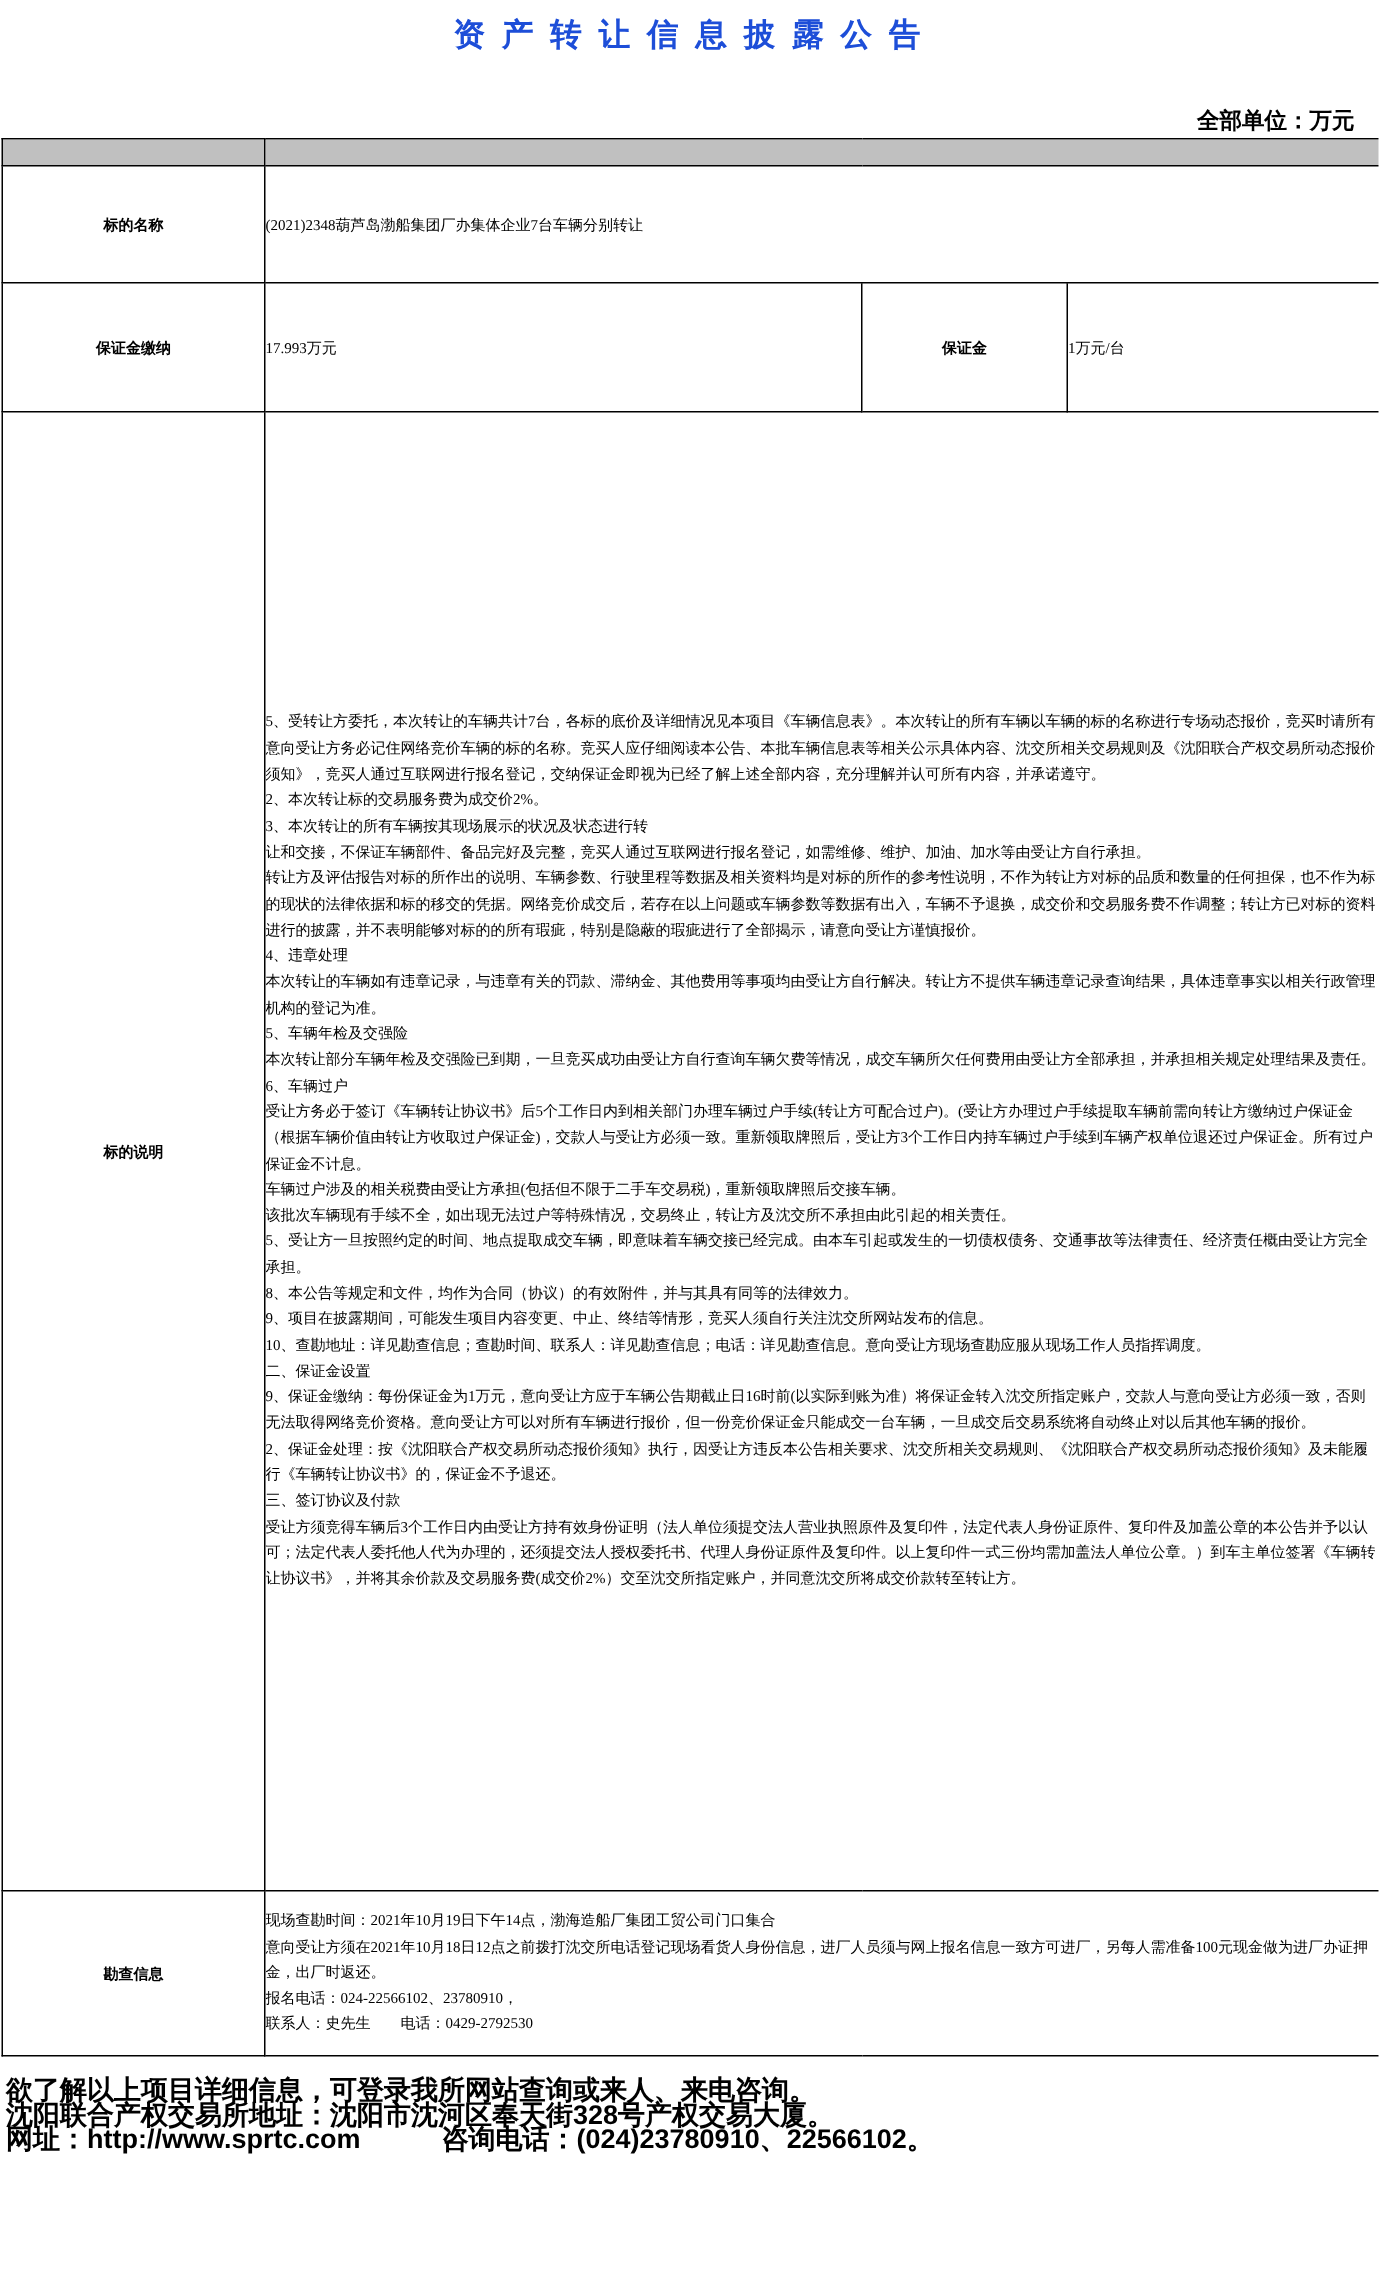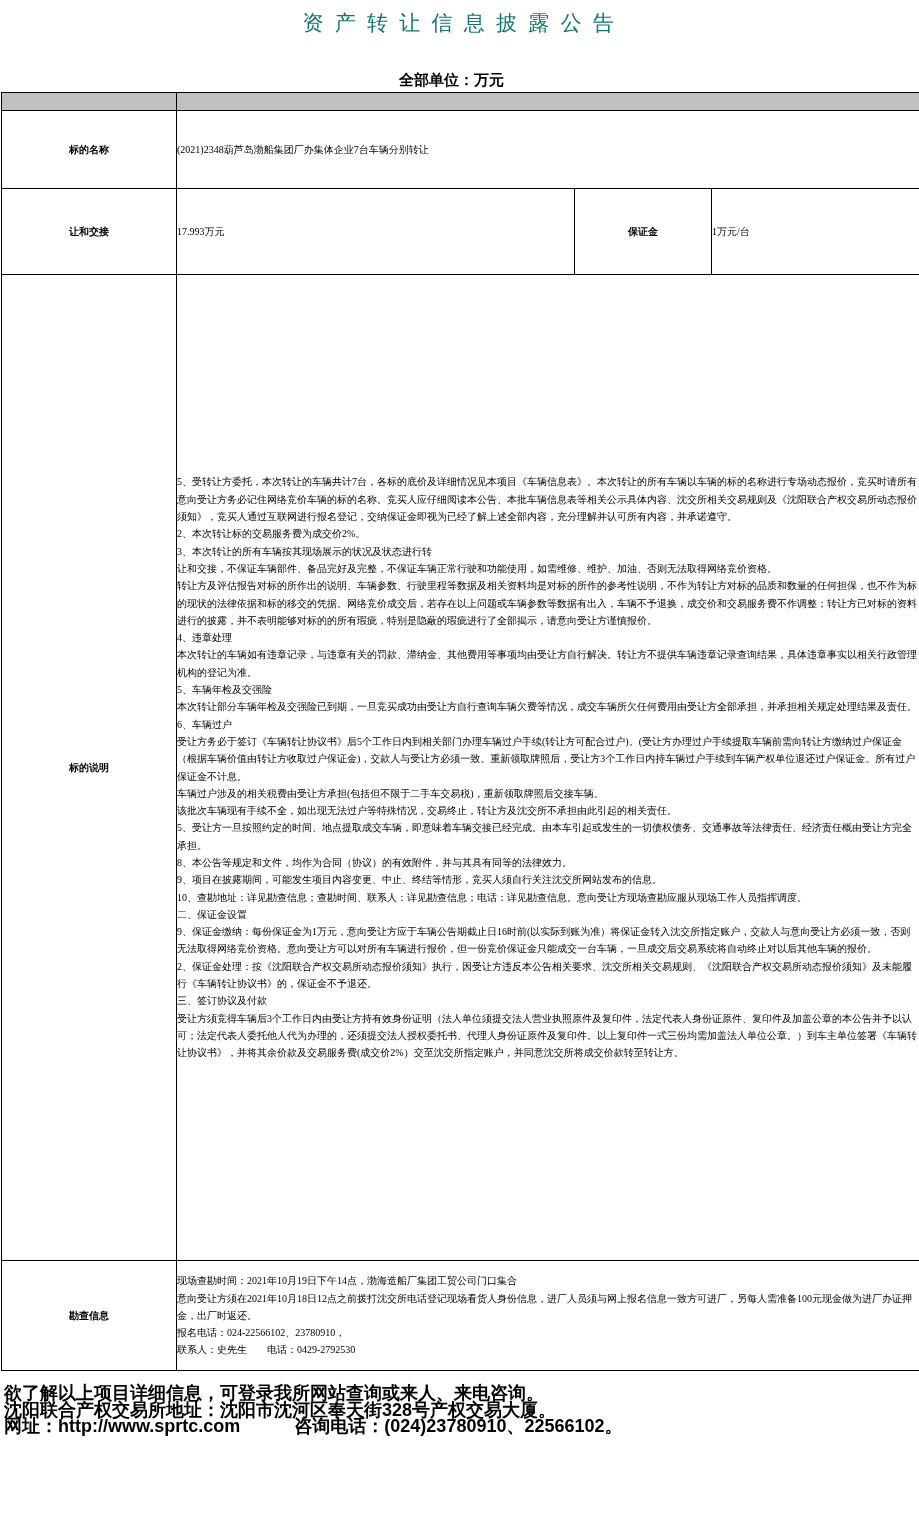--- a/index.html
+++ b/index.html
@@ -2,25 +2,25 @@
 <html><head>
 <meta charset="utf-8">
 <style>
   html,body{margin:0;padding:0;}
   body{
     width:919px;height:1527px;background:#ffffff;position:relative;
     font-family:"Liberation Serif","DejaVu Serif",serif;color:#000;
   }
   .sans{font-family:"Liberation Sans","DejaVu Sans",sans-serif;}
   .page-title{
-    margin:9px 0 0 0;text-align:center;font-size:21px;font-weight:normal;
-    letter-spacing:3px;color:#0f766e;
+    margin:9px 0 0 0;text-align:center;font-size:21px;font-weight:bold;
+    letter-spacing:3px;color:#1d4ed8;
   }
   .unit-note{
-    margin-top:34px;margin-bottom:2px;text-align:center;padding-right:16px;
+    margin-top:34px;margin-bottom:2px;text-align:right;padding-right:16px;
     font-weight:bold;font-size:15px;
   }
   table.announcement{
     width:917px;margin-left:1px;border-collapse:collapse;table-layout:fixed;
   }
   table.announcement td{
     border:1px solid #000;font-size:10px;vertical-align:middle;
     padding:0;overflow:hidden;word-break:break-all;
   }
   tr.head-row td{background:#c0c0c0;height:17px;}
@@ -62,33 +62,33 @@
     <td></td>
     <td colspan="3"></td>
   </tr>
 
   <tr style="height:78px">
     <td class="label-cell">标的名称</td>
     <td colspan="3" class="center-cell">(2021)2348葫芦岛渤船集团厂办集体企业7台车辆分别转让</td>
   </tr>
 
   <tr style="height:86px">
-    <td class="label-cell">让和交接</td>
+    <td class="label-cell">保证金缴纳</td>
     <td class="center-cell">17.993万元</td>
     <td class="label-cell">保证金</td>
     <td class="center-cell">1万元/台</td>
   </tr>
 
   <tr style="height:986px">
     <td class="label-cell">标的说明</td>
     <td colspan="3" class="desc-cell">
       <p class="para">5、受转让方委托，本次转让的车辆共计7台，各标的底价及详细情况见本项目《车辆信息表》。本次转让的所有车辆以车辆的标的名称进行专场动态报价，竞买时请所有意向受让方务必记住网络竞价车辆的标的名称。竞买人应仔细阅读本公告、本批车辆信息表等相关公示具体内容、沈交所相关交易规则及《沈阳联合产权交易所动态报价须知》，竞买人通过互联网进行报名登记，交纳保证金即视为已经了解上述全部内容，充分理解并认可所有内容，并承诺遵守。</p>
       <p class="para">2、本次转让标的交易服务费为成交价2%。</p>
       <p class="para">3、本次转让的所有车辆按其现场展示的状况及状态进行转</p>
-      <p class="para">让和交接，不保证车辆部件、备品完好及完整，不保证车辆正常行驶和功能使用，如需维修、维护、加油、否则无法取得网络竞价资格。</p>
+      <p class="para">让和交接，不保证车辆部件、备品完好及完整，竞买人通过互联网进行报名登记，如需维修、维护、加油、加水等由受让方自行承担。</p>
       <p class="para">转让方及评估报告对标的所作出的说明、车辆参数、行驶里程等数据及相关资料均是对标的所作的参考性说明，不作为转让方对标的品质和数量的任何担保，也不作为标的现状的法律依据和标的移交的凭据。网络竞价成交后，若存在以上问题或车辆参数等数据有出入，车辆不予退换，成交价和交易服务费不作调整；转让方已对标的资料进行的披露，并不表明能够对标的的所有瑕疵，特别是隐蔽的瑕疵进行了全部揭示，请意向受让方谨慎报价。</p>
       <p class="para">4、违章处理</p>
       <p class="para">本次转让的车辆如有违章记录，与违章有关的罚款、滞纳金、其他费用等事项均由受让方自行解决。转让方不提供车辆违章记录查询结果，具体违章事实以相关行政管理机构的登记为准。</p>
       <p class="para">5、车辆年检及交强险</p>
       <p class="para">本次转让部分车辆年检及交强险已到期，一旦竞买成功由受让方自行查询车辆欠费等情况，成交车辆所欠任何费用由受让方全部承担，并承担相关规定处理结果及责任。</p>
       <p class="para">6、车辆过户</p>
       <p class="para">受让方务必于签订《车辆转让协议书》后5个工作日内到相关部门办理车辆过户手续(转让方可配合过户)。(受让方办理过户手续提取车辆前需向转让方缴纳过户保证金（根据车辆价值由转让方收取过户保证金)，交款人与受让方必须一致。重新领取牌照后，受让方3个工作日内持车辆过户手续到车辆产权单位退还过户保证金。所有过户保证金不计息。</p>
       <p class="para">车辆过户涉及的相关税费由受让方承担(包括但不限于二手车交易税)，重新领取牌照后交接车辆。</p>
       <p class="para">该批次车辆现有手续不全，如出现无法过户等特殊情况，交易终止，转让方及沈交所不承担由此引起的相关责任。</p>
       <p class="para">5、受让方一旦按照约定的时间、地点提取成交车辆，即意味着车辆交接已经完成。由本车引起或发生的一切债权债务、交通事故等法律责任、经济责任概由受让方完全承担。</p>

